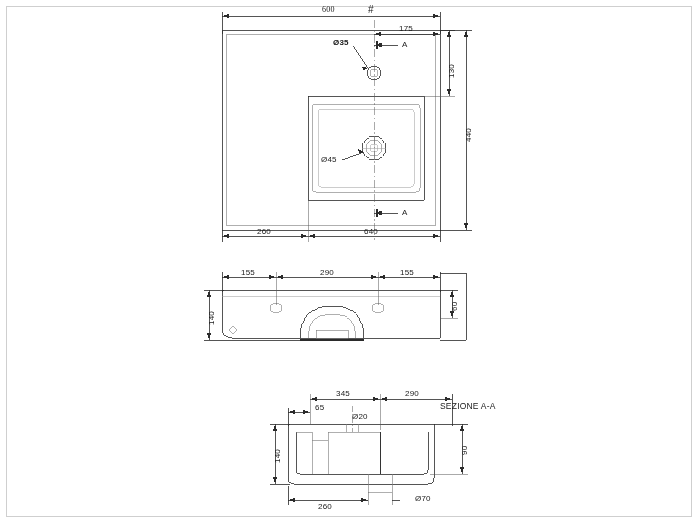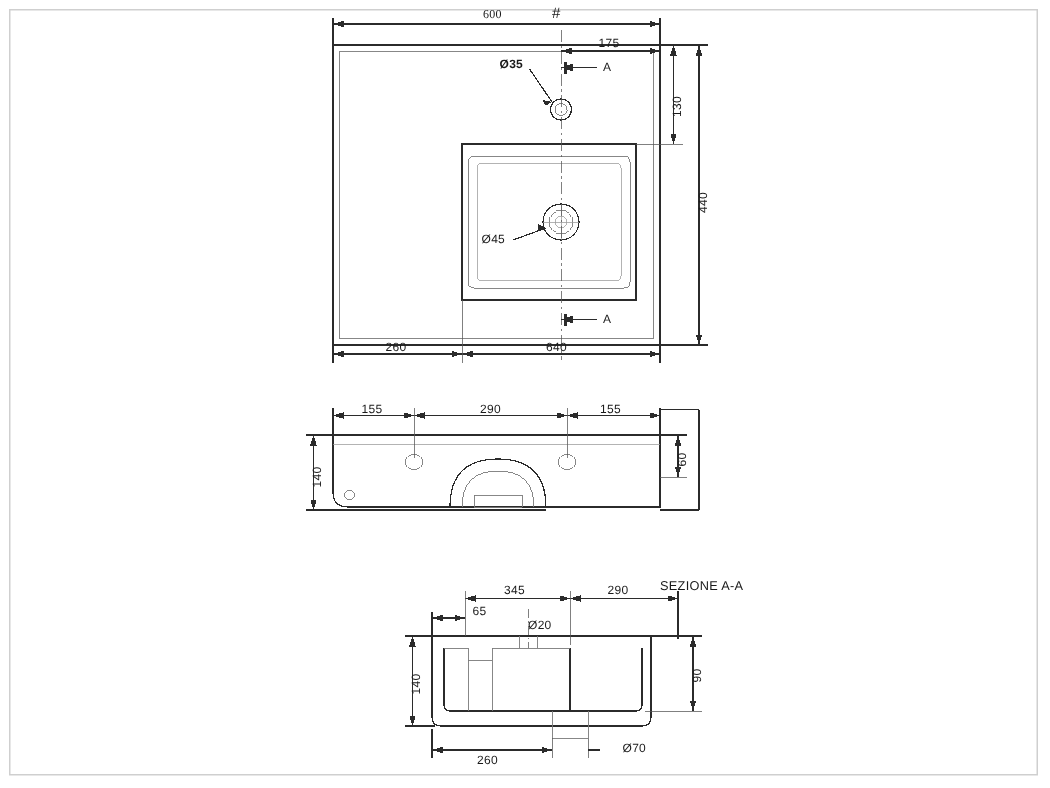--- a/index.html
+++ b/index.html
@@ -9,21 +9,21 @@
     color:#1a1a1a;overflow:hidden;position:relative;
   }
   #sheet{position:absolute;left:0;top:0;width:700px;height:525px;}
   .border{position:absolute;left:6px;top:6px;width:686px;height:511px;border:1px solid #cfcfcf;box-sizing:border-box;}
   svg{position:absolute;left:0;top:0;width:700px;height:525px;}
   .lbl{
     position:absolute;font-size:8px;line-height:9px;
     color:#1a1a1a;white-space:nowrap;letter-spacing:0.2px;
   }
   .lbl.v{transform-origin:0 0;transform:rotate(-90deg);}
-  .lbl.big{font-size:8.5px;}
+  .lbl.big{font-size:8.5px;margin-top:16px;}
   .hash{position:absolute;font-size:10px;color:#1a1a1a;}
 </style>
 </head>
 <body>
 
 <div id="sheet">
   <div class="border"></div>
 
   <svg viewBox="0 0 700 525">
     <g stroke="#2b2b2b" fill="none" stroke-width="0.8" shape-rendering="crispEdges">

